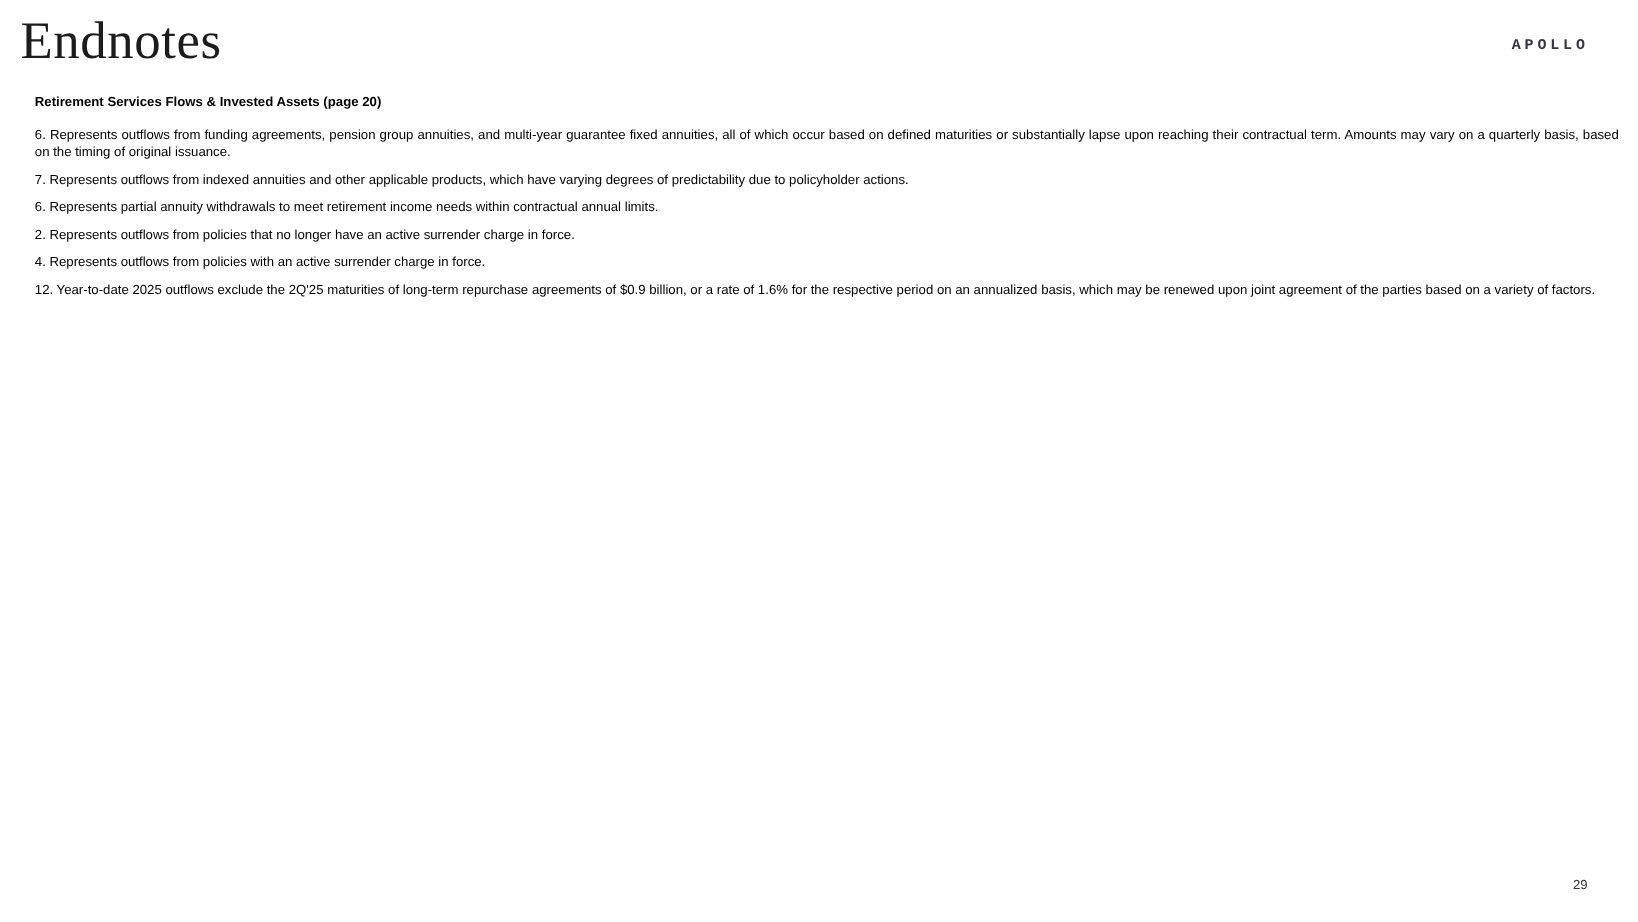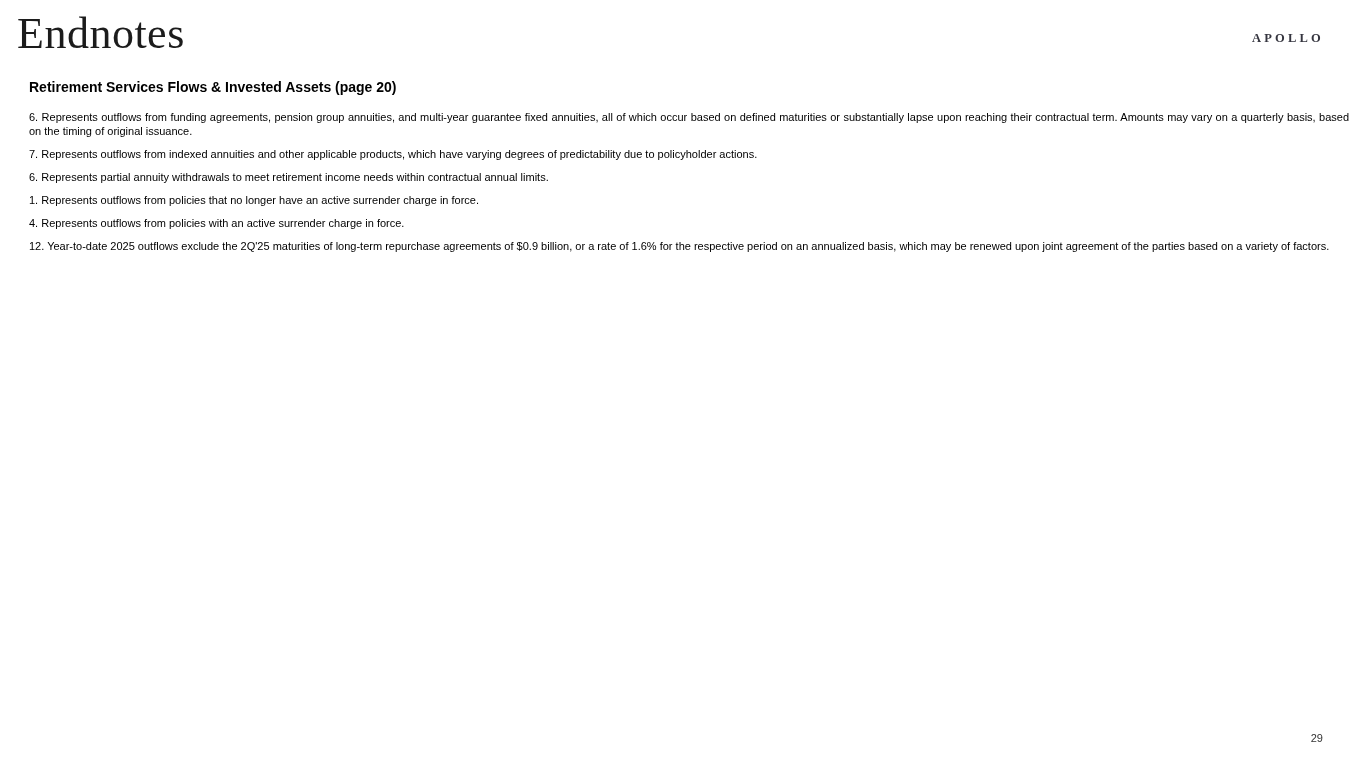--- a/index.html
+++ b/index.html
@@ -24,34 +24,34 @@
     font-family: "Liberation Serif", "DejaVu Serif", serif;
     font-weight: 400;
     font-size: 44px;
     letter-spacing: 0.5px;
     color: #1c1c1c;
   }
   .logo {
     position: absolute;
     top: 31px;
     right: 41px;
-    font-family: Liberation Serif, serif;
+    font-family: Liberation Mono, monospace;
     font-weight: 600;
     font-size: 12.5px;
     letter-spacing: 3.2px;
     color: #35353f;
   }
   .content {
     position: absolute;
     left: 29px;
     top: 79px;
     width: 1320px;
   }
   .section-heading {
-    font-size: 14px;
+    font-size: 11px;
     font-weight: 700;
     color: #000000;
     margin-bottom: 15px;
   }
   .footnote {
     font-size: 11px;
     line-height: 14px;
     color: #000000;
     text-align: justify;
     margin-bottom: 9px;
@@ -72,20 +72,20 @@
   <h1 class="page-title">Endnotes</h1>
 
   <div class="logo">APOLLO</div>
 
   <div class="content">
     <div class="section-heading">Retirement Services Flows &amp; Invested Assets (page 20)</div>
 
     <p class="footnote">6. Represents outflows from funding agreements, pension group annuities, and multi-year guarantee fixed annuities, all of which occur based on defined maturities or substantially lapse upon reaching their contractual term. Amounts may vary on a quarterly basis, based on the timing of original issuance.</p>
     <p class="footnote">7. Represents outflows from indexed annuities and other applicable products, which have varying degrees of predictability due to policyholder actions.</p>
     <p class="footnote">6. Represents partial annuity withdrawals to meet retirement income needs within contractual annual limits.</p>
-    <p class="footnote">1. Represents outflows from policies that no longer have an active surrender charge in force.</p>
+    <p class="footnote">2. Represents outflows from policies that no longer have an active surrender charge in force.</p>
     <p class="footnote">4. Represents outflows from policies with an active surrender charge in force.</p>
     <p class="footnote">12. Year-to-date 2025 outflows exclude the 2Q'25 maturities of long-term repurchase agreements of $0.9 billion, or a rate of 1.6% for the respective period on an annualized basis, which may be renewed upon joint agreement of the parties based on a variety of factors.</p>
   </div>
 
   <div class="page-number">29</div>
 
 </div>
 
 </body></html>

